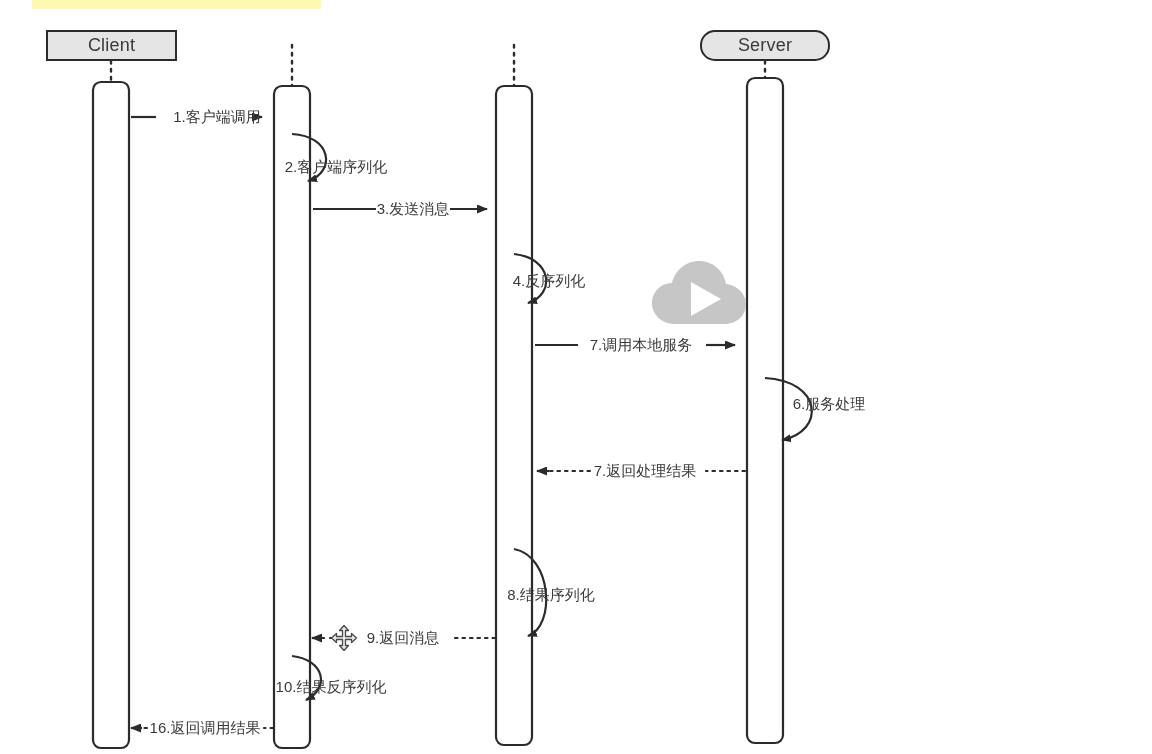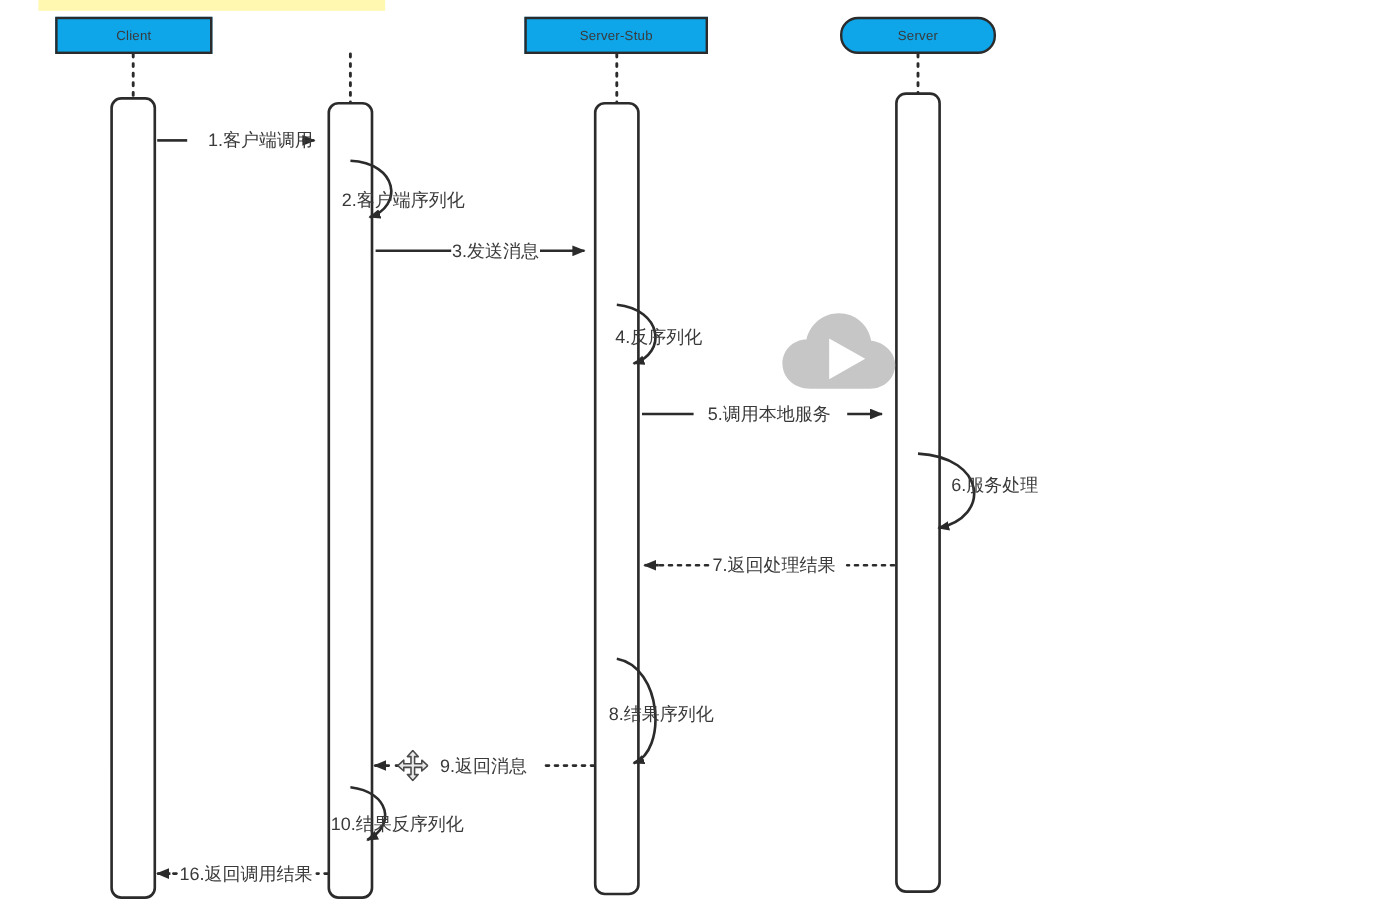--- a/index.html
+++ b/index.html
@@ -17,28 +17,29 @@
   }
   #highlight-band {
     position: absolute;
     left: 32px; top: 0px;
     width: 289px; height: 9px;
     background: #fff8b0;
   }
   .lifeline-head {
     position: absolute;
     border: 2px solid #2b2b2b;
-    background: #0ea5e9;
+    background: #e5e5e5;
     display: flex;
     align-items: center;
     justify-content: center;
-    font-size: 11px;
+    font-size: 18px;
     color: #3a3a3a;
     letter-spacing: 0.2px;
     white-space: nowrap;
+    margin-top: 16px;
   }
   .msg-label {
     position: absolute;
     font-size: 15px;
     color: #3a3a3a;
     white-space: nowrap;
     background: transparent;
   }
   .msg-label.centered { transform: translateX(-50%); }
   svg#wire { position: absolute; left: 0; top: 0; width: 1152px; height: 754px; }
@@ -132,32 +133,29 @@
     <path d="M40,24 L70,41 L40,58 Z" fill="#ffffff"></path>
   </svg>
 
   <svg id="cursor-move" viewBox="0 0 26 26" xmlns="http://www.w3.org/2000/svg">
     <path d="M13,0.5 L17.5,5.5 L14.5,5.5 L14.5,11.5 L20.5,11.5 L20.5,8.5 L25.5,13 L20.5,17.5 L20.5,14.5 L14.5,14.5 L14.5,20.5 L17.5,20.5 L13,25.5 L8.5,20.5 L11.5,20.5 L11.5,14.5 L5.5,14.5 L5.5,17.5 L0.5,13 L5.5,8.5 L5.5,11.5 L11.5,11.5 L11.5,5.5 L8.5,5.5 Z" fill="#e9e9e9" stroke="#4a4a4a" stroke-width="1.3" stroke-linejoin="round"></path>
   </svg>
 
   <div class="lifeline-head" style="left:46px;  top:14px;  width:131px; height:31px;">
     <span>Client</span>
   </div>
-  <div class="lifeline-head" style="left:437px; top:14px; width:153px; height:31px;">
-    <span>Server-Stub</span>
-  </div>
   <div class="lifeline-head" style="left:700px; top:14px; width:130px; height:31px;border-radius:15px;">
     <span>Server</span>
   </div>
 
   <div class="msg-label centered" style="left:217px; top:108px;">1.客户端调用</div>
   <div class="msg-label centered" style="left:336px; top:146px;margin-top:12px;">2.客户端序列化</div>
   <div class="msg-label centered" style="left:413px; top:200px;">3.发送消息</div>
   <div class="msg-label centered" style="left:549px; top:272px;">4.反序列化</div>
-  <div class="msg-label centered" style="left:641px; top:336px;">5.调用本地服务</div>
+  <div class="msg-label centered" style="left:641px; top:336px;">7.调用本地服务</div>
   <div class="msg-label centered" style="left:829px; top:395px;">6.服务处理</div>
   <div class="msg-label centered" style="left:645px; top:462px;">7.返回处理结果</div>
   <div class="msg-label centered" style="left:551px; top:586px;">8.结果序列化</div>
   <div class="msg-label centered" style="left:403px; top:629px;">9.返回消息</div>
   <div class="msg-label centered" style="left:331px; top:678px;">10.结果反序列化</div>
   <div class="msg-label centered" style="left:205px; top:719px;">16.返回调用结果</div>
 
 </div>
 
 </body></html>

